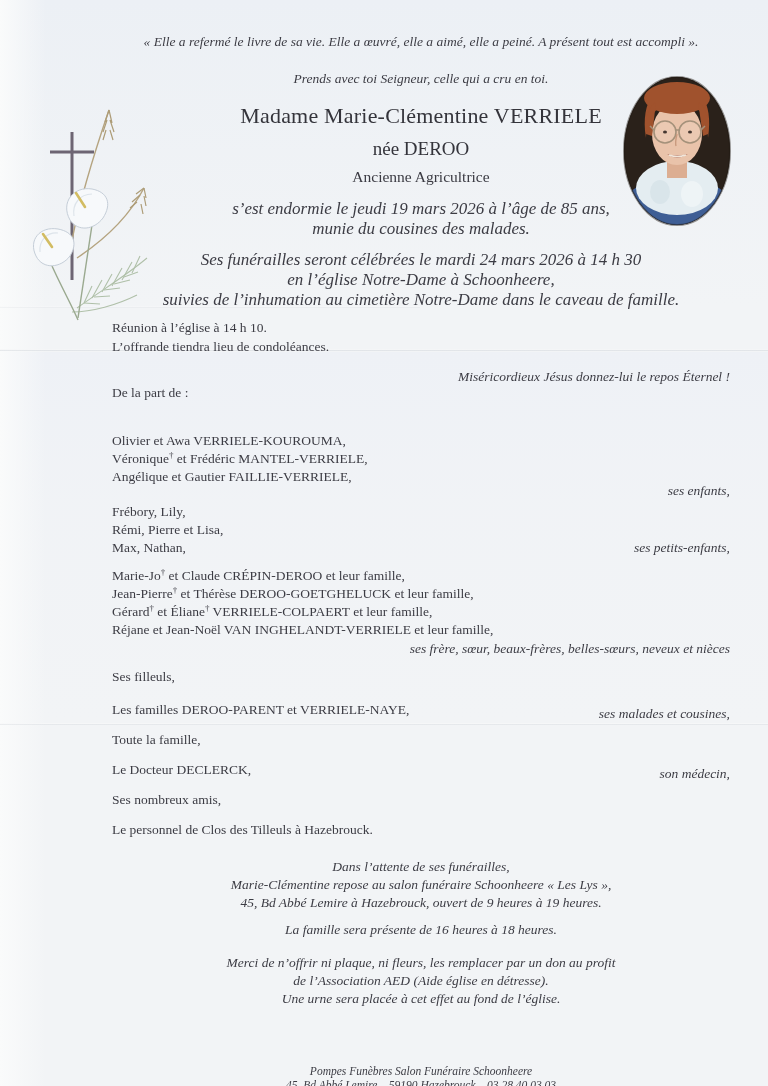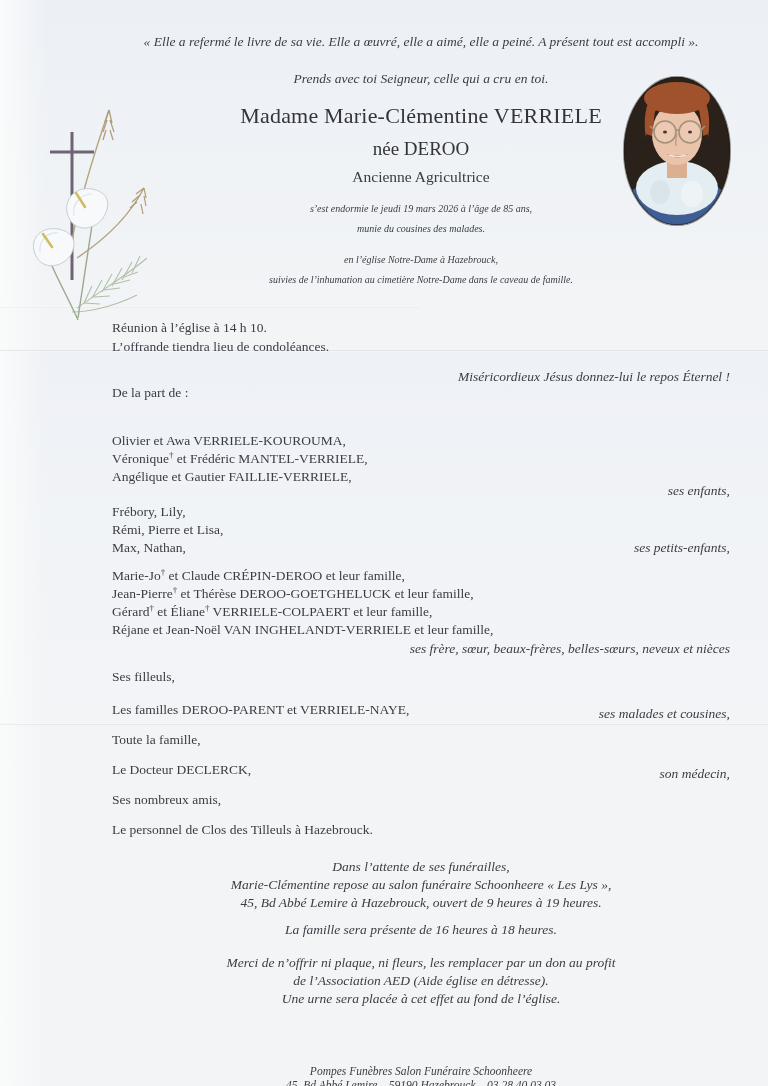--- a/index.html
+++ b/index.html
@@ -20,21 +20,21 @@
   .crease{position:absolute;left:0;width:768px;height:2px;}
   .crease-a{top:349px;background:linear-gradient(180deg, rgba(255,255,255,0.9), rgba(150,160,172,0.28));}
   .crease-b{top:723px;background:linear-gradient(180deg, rgba(255,255,255,0.9), rgba(150,160,172,0.22));}
   .crease-c{top:306px;background:linear-gradient(180deg, rgba(255,255,255,0.55), rgba(160,168,178,0.14));width:420px;}
 
   .blk{position:absolute;left:112px;width:618px;}
   .center{text-align:center;}
   .rightal{text-align:right;}
   .it{font-style:italic;}
   .t13{font-size:13.5px;line-height:18px;}
-  .t13c{font-size:10px;line-height:20px;}
+  .t13c{font-size:17px;line-height:20px;}
   .title{font-size:22px;line-height:26px;color:#34343b;letter-spacing:.2px;}
   .maiden{font-size:19px;line-height:24px;color:#34343b;}
   .occ{font-size:15.5px;line-height:20px;color:#3a3a42;}
   .small{font-size:11.5px;line-height:14px;}
   .group{position:absolute;left:112px;width:618px;font-size:13.5px;line-height:18px;}
   .group .rel{position:absolute;right:0;font-style:italic;white-space:nowrap;}
   sup.cross{font-size:9px;line-height:0;vertical-align:super;}
 </style>
 </head>
 <body>
@@ -123,21 +123,22 @@
   <div class="blk center title" style="top:103px;">Madame Marie-Clémentine VERRIELE</div>
   <div class="blk center maiden" style="top:137px;">née DEROO</div>
   <div class="blk center occ" style="top:167px;">Ancienne Agricultrice</div>
 
   <div class="blk center it t13c" style="top:199px;">
     <div>s’est endormie le jeudi 19 mars 2026 à l’âge de 85 ans,</div>
     <div>munie  du cousines des malades.</div>
   </div>
 
   <div class="blk center it t13c" style="top:250px;">
-    <div>en l’église Notre-Dame à Hazebrouck,</div>
+    <div>Ses funérailles seront célébrées le mardi 24 mars 2026 à 14 h 30</div>
+    <div>en l’église Notre-Dame à Schoonheere,</div>
     <div>suivies de l’inhumation au cimetière Notre-Dame dans le caveau de famille.</div>
   </div>
 
   <div class="blk t13" style="top:318px;line-height:19px;">
     <div>Réunion à l’église à 14 h 10.</div>
     <div>L’offrande tiendra lieu de condoléances.</div>
   </div>
 
   <div class="blk rightal it t13" style="top:368px;">Miséricordieux Jésus donnez-lui le repos Éternel !</div>
 

